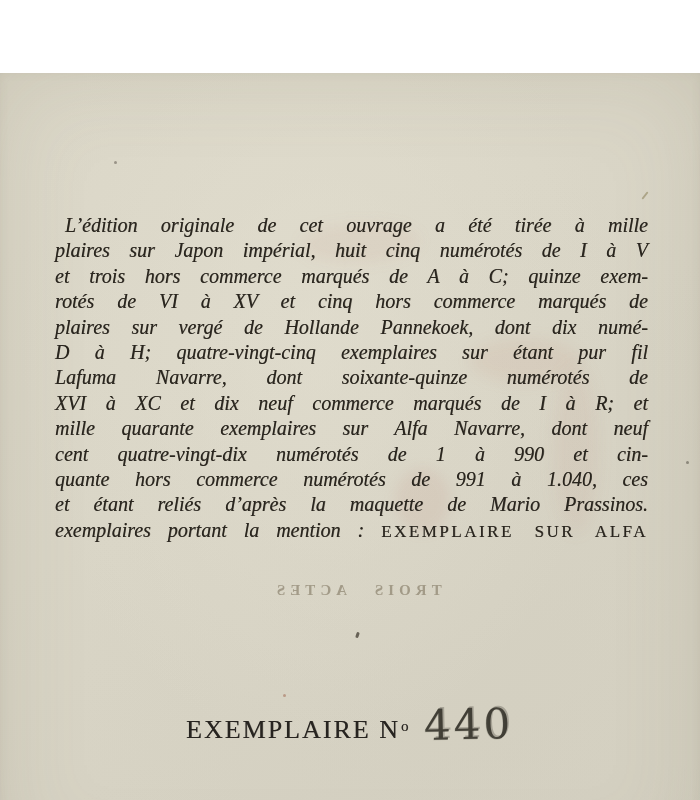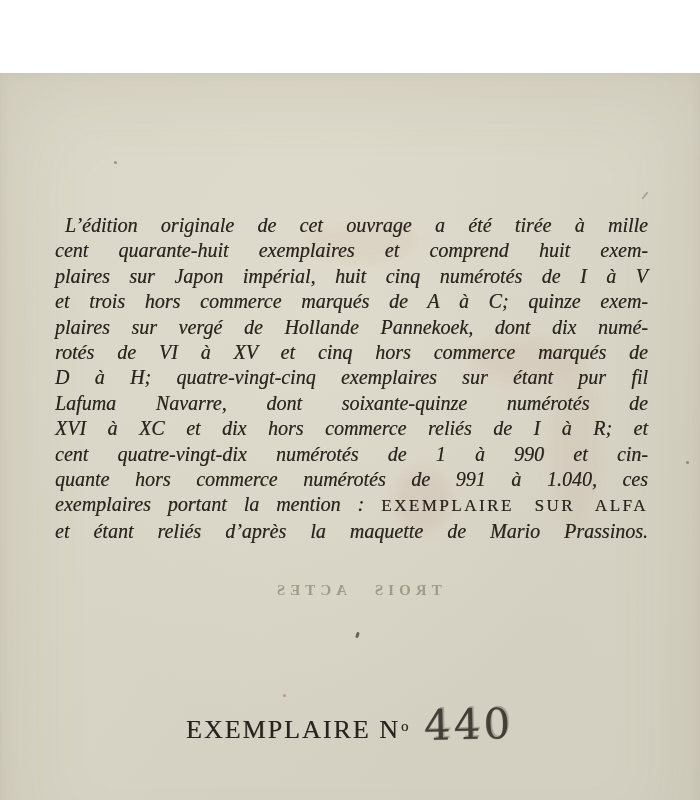--- a/index.html
+++ b/index.html
@@ -97,32 +97,32 @@
 <div class="scan">
   <div class="paper">
 
     <div class="pink pg1"></div>
     <div class="pink pg2"></div>
     <div class="pink pg3"></div>
     <div class="pink pg4"></div>
 
     <div class="textblock" id="colophon">
         <div class="line indent"><span class="seg-italic">L’édition originale de cet ouvrage a été tirée à mille</span></div>
-        <div class="line"><span class="seg-italic">cent quarante-huit exemplaires et comprend huit exem-</span></div>
         <div class="line"><span class="seg-italic">plaires sur Japon impérial, huit cinq numérotés de I à V</span></div>
         <div class="line"><span class="seg-italic">et trois hors commerce marqués de A à C; quinze exem-</span></div>
+        <div class="line"><span class="seg-italic">rotés de VI à XV et cinq hors commerce marqués de</span></div>
         <div class="line"><span class="seg-italic">plaires sur vergé de Hollande Pannekoek, dont dix numé-</span></div>
-        <div class="line"><span class="seg-italic">rotés de VI à XV et cinq hors commerce marqués de</span></div>
         <div class="line"><span class="seg-italic">D à H; quatre-vingt-cinq exemplaires sur étant pur fil</span></div>
         <div class="line"><span class="seg-italic">Lafuma Navarre, dont soixante-quinze numérotés de</span></div>
-        <div class="line"><span class="seg-italic">XVI à XC et dix hors commerce reliés de I à R; et</span></div>
+        <div class="line"><span class="seg-italic">XVI à XC et dix neuf commerce marqués de I à R; et</span></div>
+        <div class="line"><span class="seg-italic">mille quarante exemplaires sur Alfa Navarre, dont neuf</span></div>
         <div class="line"><span class="seg-italic">cent quatre-vingt-dix numérotés de 1 à 990 et cin-</span></div>
         <div class="line"><span class="seg-italic">quante hors commerce numérotés de 991 à 1.040, ces</span></div>
+        <div class="line"><span class="seg-italic">et étant reliés d’après la maquette de Mario Prassinos.</span></div>
         <div class="line"><span class="seg-italic">exemplaires portant la mention : </span><span class="seg-caps">EXEMPLAIRE SUR ALFA</span></div>
-        <div class="line"><span class="seg-italic">et étant reliés d’après la maquette de Mario Prassinos.</span></div>
       </div>
 
     <div class="ghostline">
       <span class="ghosttext">TROIS ACTES</span>
     </div>
 
     <div class="limitation">
       <span class="lim-label"><span>EXEMPLAIRE N</span><sup class="lim-ord">o</sup></span>
       <span class="lim-number">440</span>
     </div>

